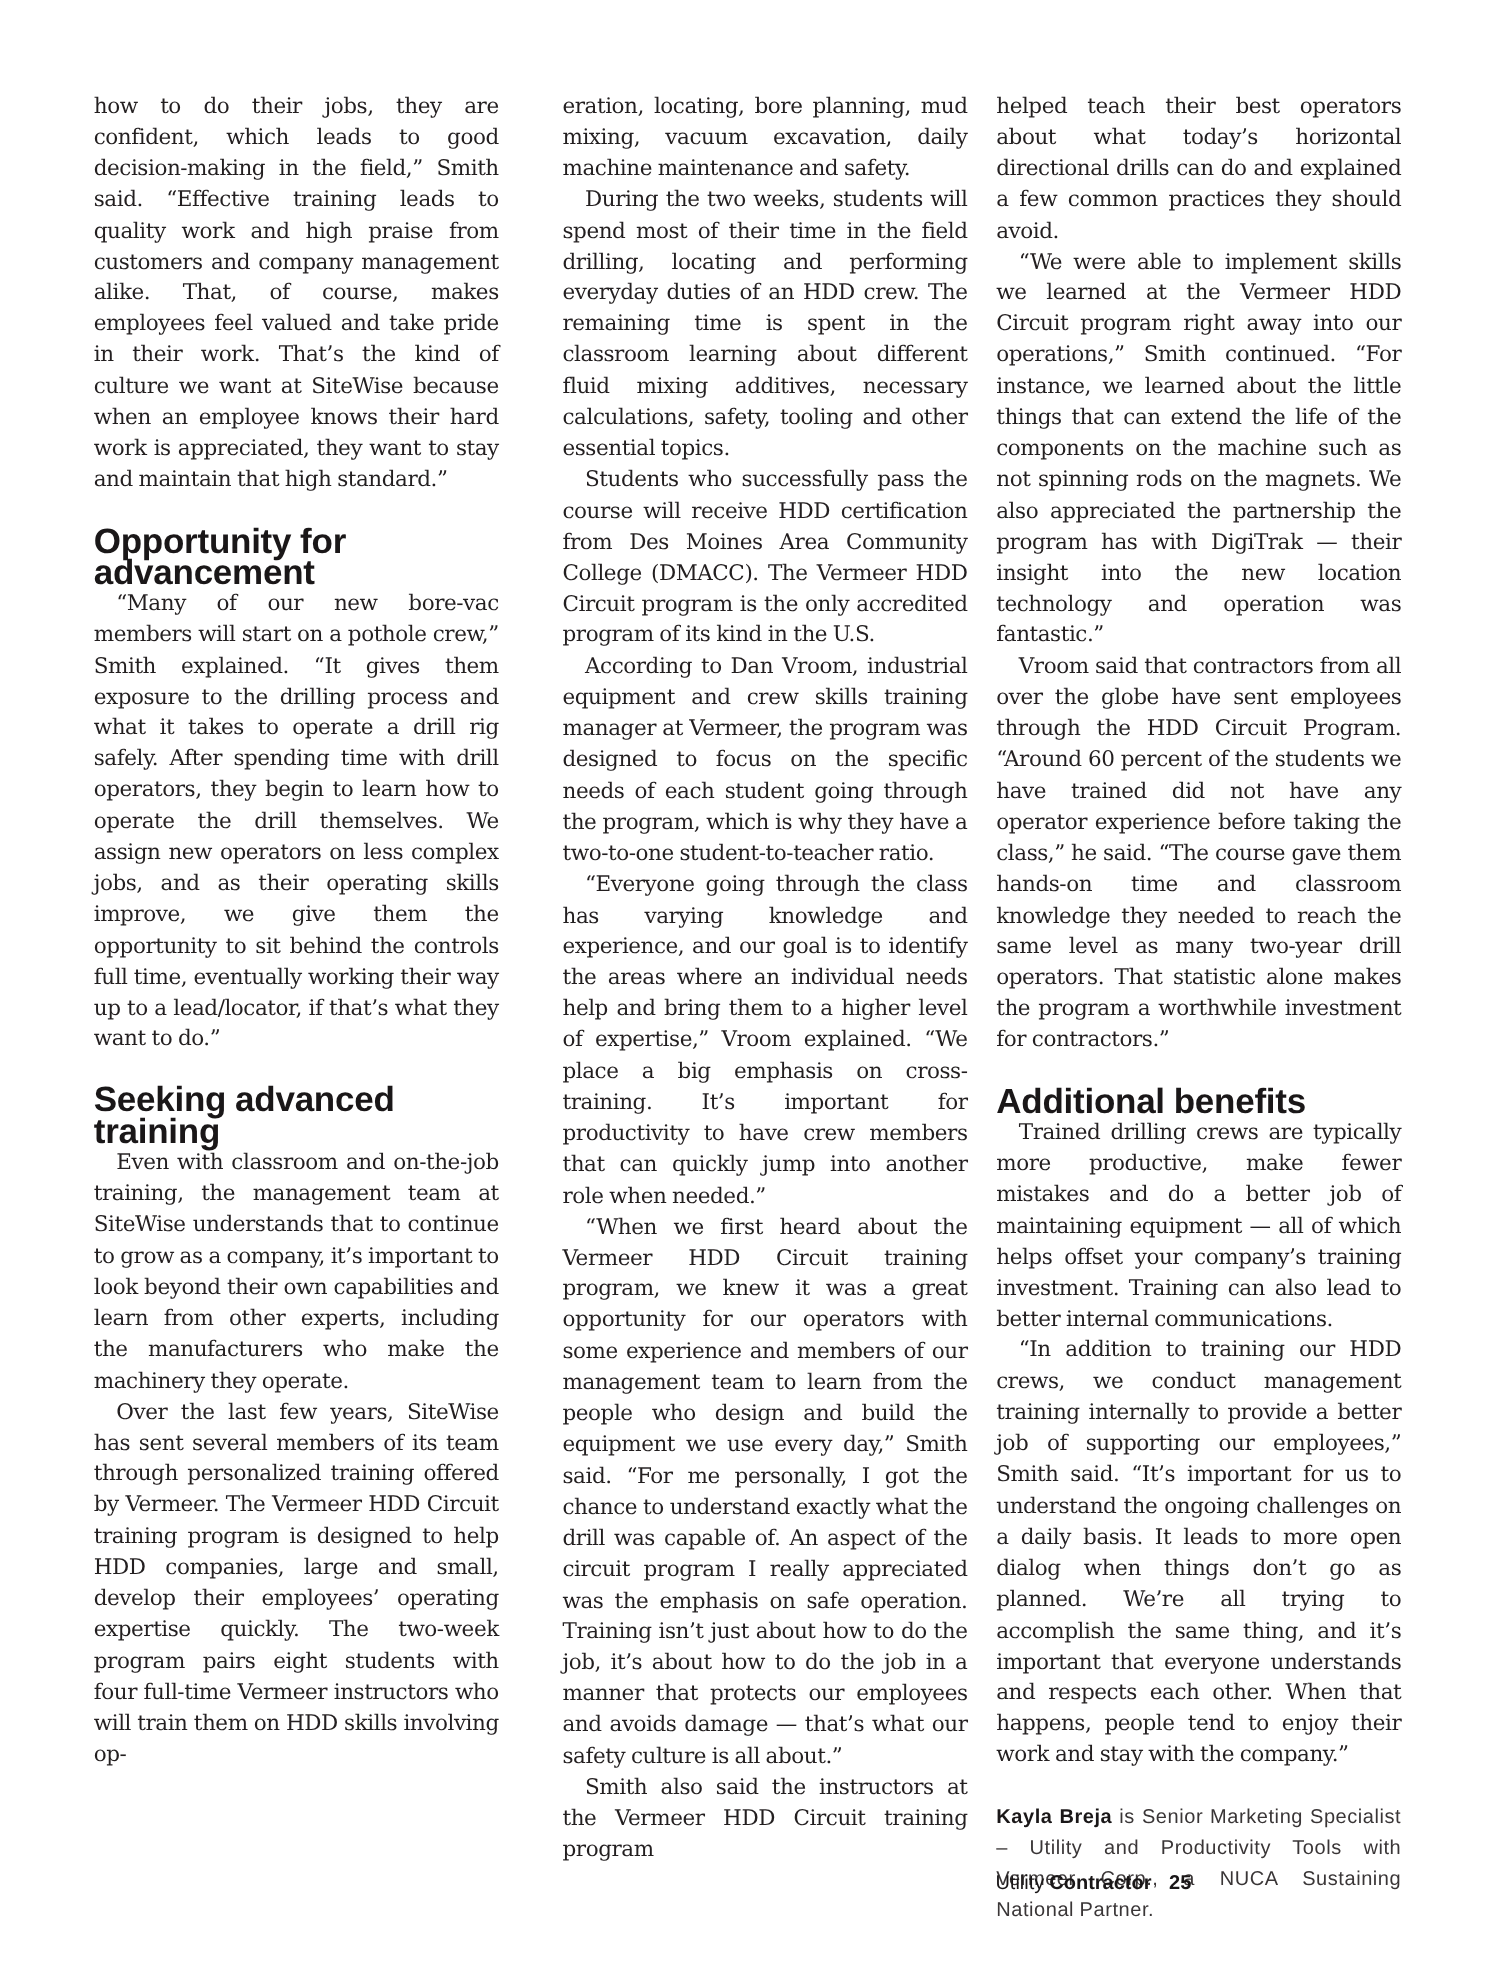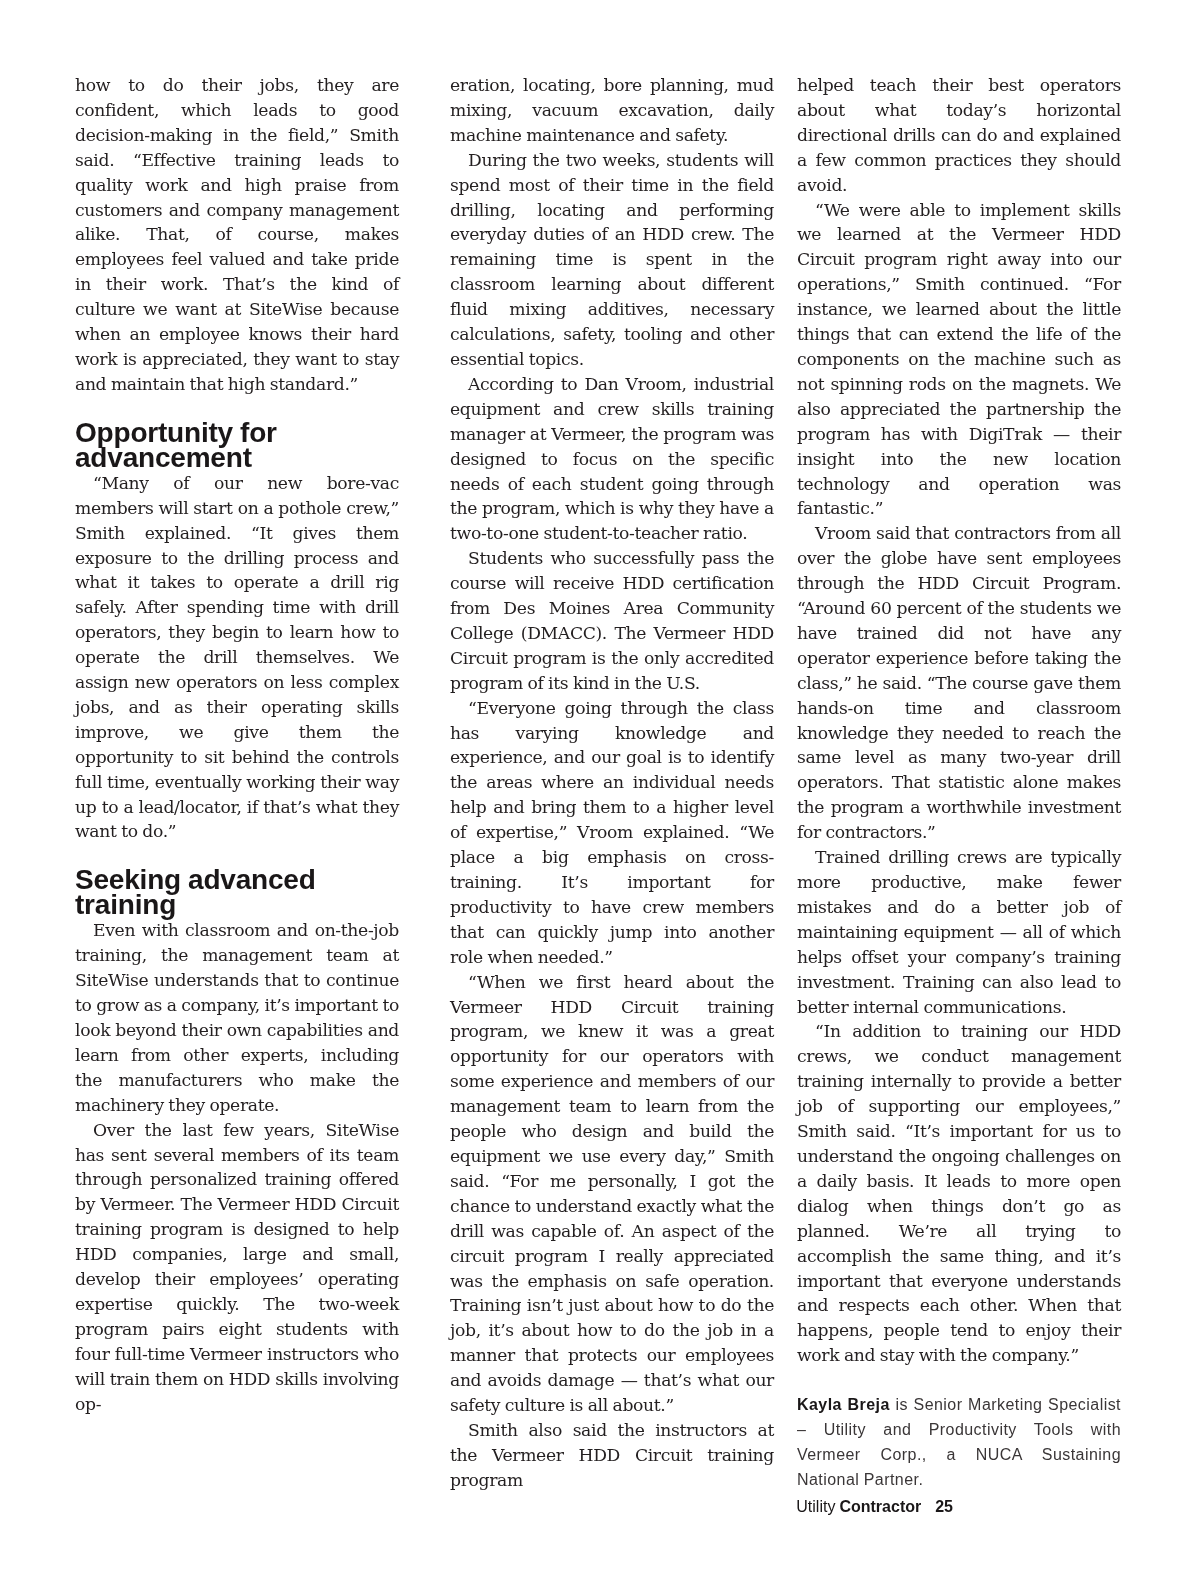--- a/index.html
+++ b/index.html
@@ -88,31 +88,32 @@
     <h2>Opportunity for advancement</h2>
     <p>“Many of our new bore-vac members will start on a pothole crew,” Smith explained. “It gives them exposure to the drilling process and what it takes to operate a drill rig safely. After spending time with drill operators, they begin to learn how to operate the drill themselves. We assign new operators on less complex jobs, and as their operating skills improve, we give them the opportunity to sit behind the controls full time, eventually working their way up to a lead/locator, if that’s what they want to do.”</p>
     <h2>Seeking advanced training</h2>
     <p>Even with classroom and on-the-job training, the management team at SiteWise understands that to continue to grow as a company, it’s important to look beyond their own capabilities and learn from other experts, including the manufacturers who make the machinery they operate.</p>
     <p>Over the last few years, SiteWise has sent several members of its team through personalized training offered by Vermeer. The Vermeer HDD Circuit training program is designed to help HDD companies, large and small, develop their employees’ operating expertise quickly. The two-week program pairs eight students with four full-time Vermeer instructors who will train them on HDD skills involving op-</p>
   </div>
 
   <div class="column" id="col-2">
     <p class="cont">eration, locating, bore planning, mud mixing, vacuum excavation, daily machine maintenance and safety.</p>
     <p>During the two weeks, students will spend most of their time in the field drilling, locating and performing everyday duties of an HDD crew. The remaining time is spent in the classroom learning about different fluid mixing additives, necessary calculations, safety, tooling and other essential topics.</p>
+    <p>Students who successfully pass the course will receive HDD certification from Des Moines Area Community College (DMACC). The Vermeer HDD Circuit program is the only accredited program of its kind in the U.S.</p>
     <p>According to Dan Vroom, industrial equipment and crew skills training manager at Vermeer, the program was designed to focus on the specific needs of each student going through the program, which is why they have a two-to-one student-to-teacher ratio.</p>
-    <p>Students who successfully pass the course will receive HDD certification from Des Moines Area Community College (DMACC). The Vermeer HDD Circuit program is the only accredited program of its kind in the U.S.</p>
     <p>“Everyone going through the class has varying knowledge and experience, and our goal is to identify the areas where an individual needs help and bring them to a higher level of expertise,” Vroom explained. “We place a big emphasis on cross-training. It’s important for productivity to have crew members that can quickly jump into another role when needed.”</p>
     <p>“When we first heard about the Vermeer HDD Circuit training program, we knew it was a great opportunity for our operators with some experience and members of our management team to learn from the people who design and build the equipment we use every day,” Smith said. “For me personally, I got the chance to understand exactly what the drill was capable of. An aspect of the circuit program I really appreciated was the emphasis on safe operation. Training isn’t just about how to do the job, it’s about how to do the job in a manner that protects our employees and avoids damage — that’s what our safety culture is all about.”</p>
     <p>Smith also said the instructors at the Vermeer HDD Circuit training program</p>
   </div>
 
   <div class="column" id="col-3">
     <p class="cont">helped teach their best operators about what today’s horizontal directional drills can do and explained a few common practices they should avoid.</p>
     <p>“We were able to implement skills we learned at the Vermeer HDD Circuit program right away into our operations,” Smith continued. “For instance, we learned about the little things that can extend the life of the components on the machine such as not spinning rods on the magnets. We also appreciated the partnership the program has with DigiTrak — their insight into the new location technology and operation was fantastic.”</p>
     <p>Vroom said that contractors from all over the globe have sent employees through the HDD Circuit Program. “Around 60 percent of the students we have trained did not have any operator experience before taking the class,” he said. “The course gave them hands-on time and classroom knowledge they needed to reach the same level as many two-year drill operators. That statistic alone makes the program a worthwhile investment for contractors.”</p>
+    <h2>Additional benefits</h2>
     <p>Trained drilling crews are typically more productive, make fewer mistakes and do a better job of maintaining equipment — all of which helps offset your company’s training investment. Training can also lead to better internal communications.</p>
     <p>“In addition to training our HDD crews, we conduct management training internally to provide a better job of supporting our employees,” Smith said. “It’s important for us to understand the ongoing challenges on a daily basis. It leads to more open dialog when things don’t go as planned. We’re all trying to accomplish the same thing, and it’s important that everyone understands and respects each other. When that happens, people tend to enjoy their work and stay with the company.”</p>
     <p class="byline"><span class="author">Kayla Breja</span><span> is Senior Marketing Specialist – Utility and Productivity Tools with Vermeer Corp., a NUCA Sustaining National Partner.</span></p>
   </div>
 
   <div class="footer">
     <span class="pub-light">Utility</span><span class="pub-bold">Contractor</span><span class="page-number">25</span>
   </div>
 
 </div>

